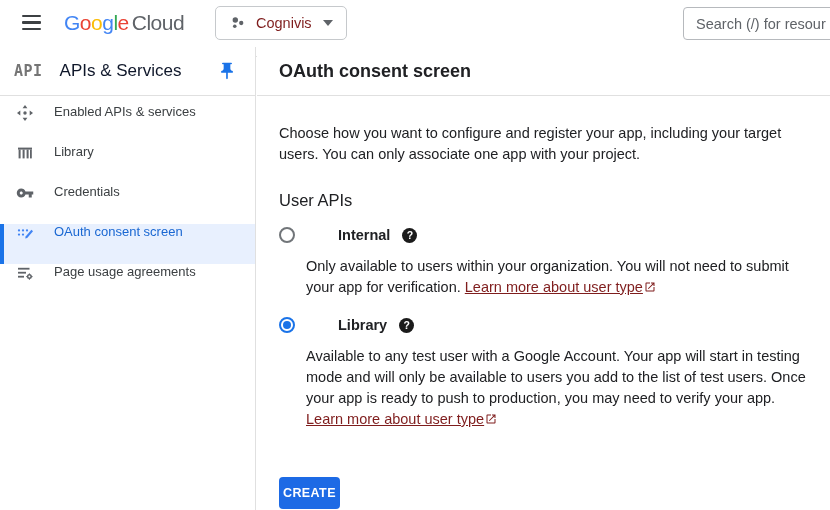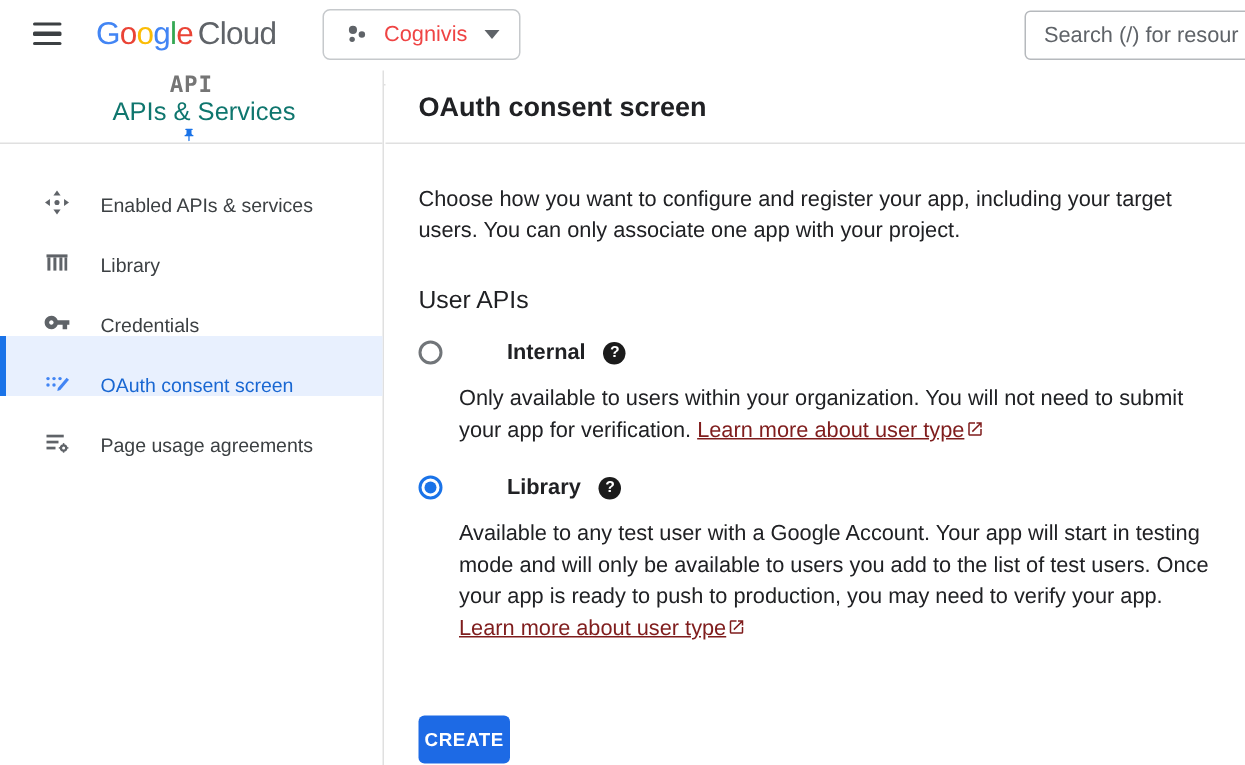--- a/index.html
+++ b/index.html
@@ -13,41 +13,41 @@
     display: flex; flex-direction: column; justify-content: space-between; cursor: pointer; }
   .hamburger span { display: block; height: 2.2px; background: #3c4043; border-radius: 1px; }
   .gc-logo { position: absolute; left: 64px; top: 9px; font-size: 21px; line-height: 28px;
     letter-spacing: -0.5px; }
   .gl0, .gl3 { color: #4285F4; } .gl1, .gl5 { color: #EA4335; }
   .gl2 { color: #FBBC05; } .gl4 { color: #34A853; }
   .gc-cloud { color: #5f6368; margin-left: 3px; }
   .project-btn { position: absolute; left: 215px; top: 6px; height: 34px;
     display: flex; align-items: center; gap: 9px; padding: 0 13px;
     border: 1px solid #c6c9cc; border-radius: 5px; background: #fff; cursor: pointer; }
-  .project-btn .label { font-size: 14.5px; color: #ef4444; }
+  .project-btn .label { font-size: 14.5px; color: #7f1d1d; }
   .caret-down { width: 0; height: 0; border-left: 5px solid transparent;
     border-right: 5px solid transparent; border-top: 6px solid #5f6368; margin-left: 2px; }
   .search-box { position: absolute; left: 683px; top: 7px; width: 170px; height: 33px;
     border: 1px solid #b6b9bd; border-radius: 4px; padding: 0 0 0 12px;
     font-size: 14.5px; color: #5f6368; background: #fff;
     font-family: "Liberation Sans", sans-serif; }
   .search-box::placeholder { color: #5f6368; opacity: 1; }
 
   
   .sidebar { position: absolute; top: 47px; left: 0; bottom: 0; width: 256px;
     background: #fff; border-right: 1px solid #e0e0e0; }
   .sidebar-header { height: 49px; border-bottom: 1px solid #e0e0e0;
-    display: flex; align-items: center; padding: 0 14px; flex-direction: column; }
+    display: flex; align-items: center; padding: 0 14px; }
   .api-logo { font-family: "DejaVu Sans Mono", monospace; font-weight: bold;
     font-size: 15px; color: #757575; letter-spacing: 0.5px; }
-  .sidebar-title { font-size: 17px; color: #0f766e; margin-left: 17px; flex: 1; }
+  .sidebar-title { font-size: 17px; color: #0f172a; margin-left: 17px; flex: 1; }
   .pin-btn { width: 20px; height: 20px; cursor: pointer; margin-right: 4px; }
   .nav { padding-top: 8px; }
-  .nav-item { height: 40px; display: flex; align-items: flex-end;
-    border-left: 4px solid transparent; padding-left: 25px; cursor: pointer;
+  .nav-item { height: 40px; display: flex; align-items: flex-start;
+    border-left: 4px solid transparent; padding-left: 12px; cursor: pointer;
     font-size: 13px; color: #3c4043; }
   .nav-item .nav-icon { width: 18px; height: 18px; margin-right: 20px; flex: none; }
   .nav-item.selected { background: #e8f0fe; border-left-color: #1a73e8; color: #1967d2; }
 
   
   .main { position: absolute; top: 47px; left: 257px; right: 0; bottom: 0; background: #fff; }
   .main-header { height: 49px; border-bottom: 1px solid #e0e0e0;
     display: flex; align-items: center; padding-left: 22px; }
   .main-title { font-size: 18px; color: #202124; }
   .main-body { padding: 27px 24px 0 22px; }

